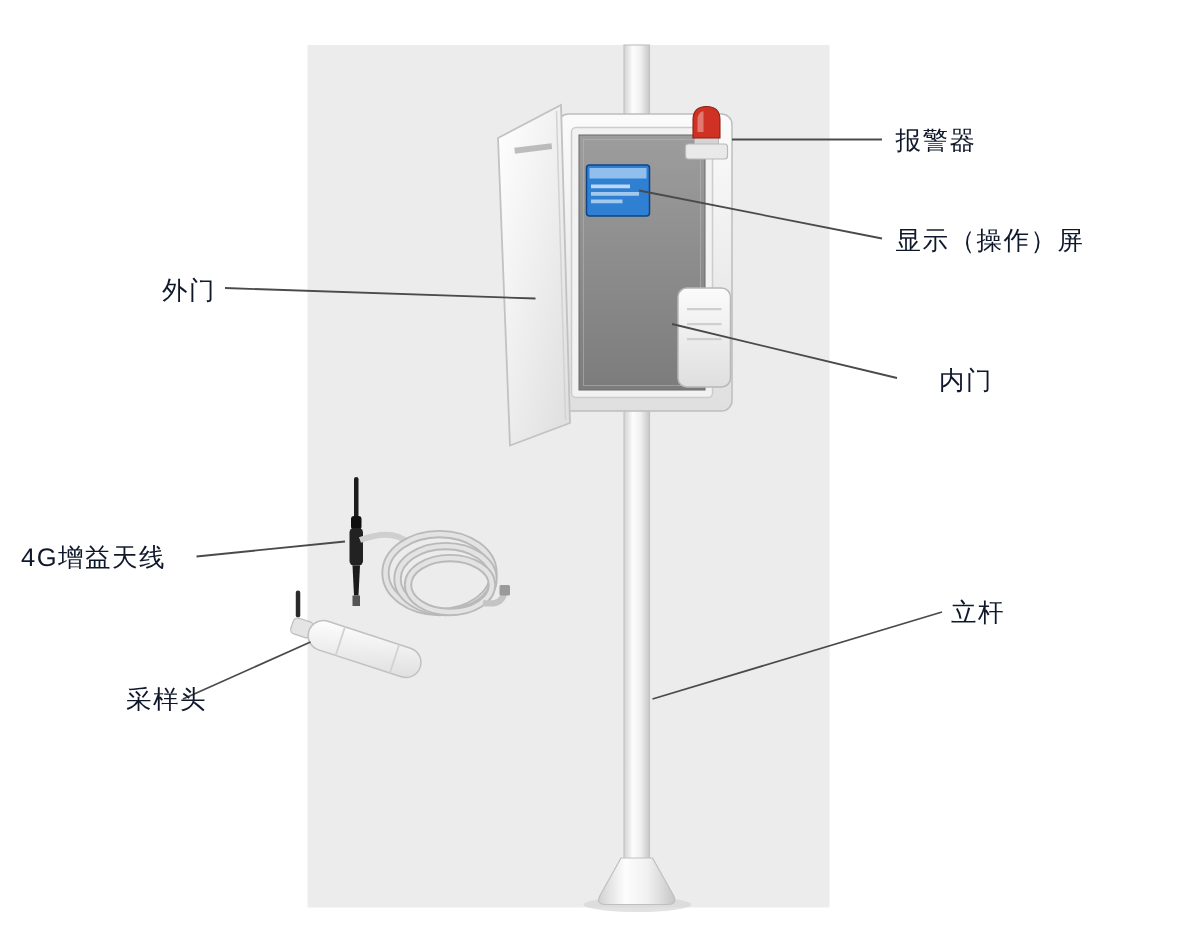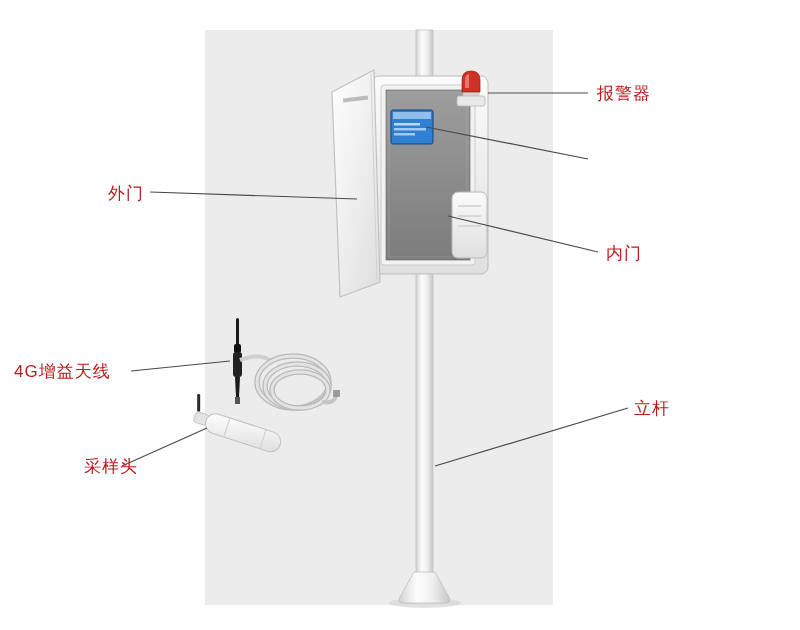--- a/index.html
+++ b/index.html
@@ -6,21 +6,21 @@
   .stage{
     position:relative;width:800px;height:630px;background:#ffffff;overflow:hidden;
     font-family:"Liberation Sans","DejaVu Sans",sans-serif;
   }
   .panel{
     position:absolute;left:205px;top:30px;width:348px;height:575px;
     background:#ececec;
   }
   svg.diagram{position:absolute;left:0;top:0;width:800px;height:630px;}
   .label{
-    position:absolute;font-size:17px;color:#b91c1c;letter-spacing:1px;
+    position:absolute;font-size:17px;color:#0f172a;letter-spacing:1px;
     white-space:nowrap;line-height:1.2;
   }
 </style>
 </head>
 <body>
 
 <div class="stage">
 
   <div class="panel"></div>
 
@@ -119,19 +119,20 @@
       <line x1="426" y1="127" x2="588" y2="159"></line>
       <line x1="150" y1="192" x2="357" y2="199"></line>
       <line x1="448" y1="216" x2="598" y2="252"></line>
       <line x1="131" y1="371" x2="230" y2="361"></line>
       <line x1="122" y1="466" x2="207" y2="428"></line>
       <line x1="435" y1="466" x2="628" y2="408"></line>
     </g>
   </svg>
 
   <div class="label" style="left:597px;top:84px">报警器</div>
+  <div class="label" style="left:597px;top:151px">显示（操作）屏</div>
   <div class="label" style="left:108px;top:184px">外门</div>
-  <div class="label" style="left:606px;top:244px">内门</div>
+  <div class="label" style="left:626px;top:244px">内门</div>
   <div class="label" style="left:14px;top:362px">4G增益天线</div>
   <div class="label" style="left:84px;top:457px">采样头</div>
   <div class="label" style="left:634px;top:399px">立杆</div>
 
 </div>
 
 </body></html>

